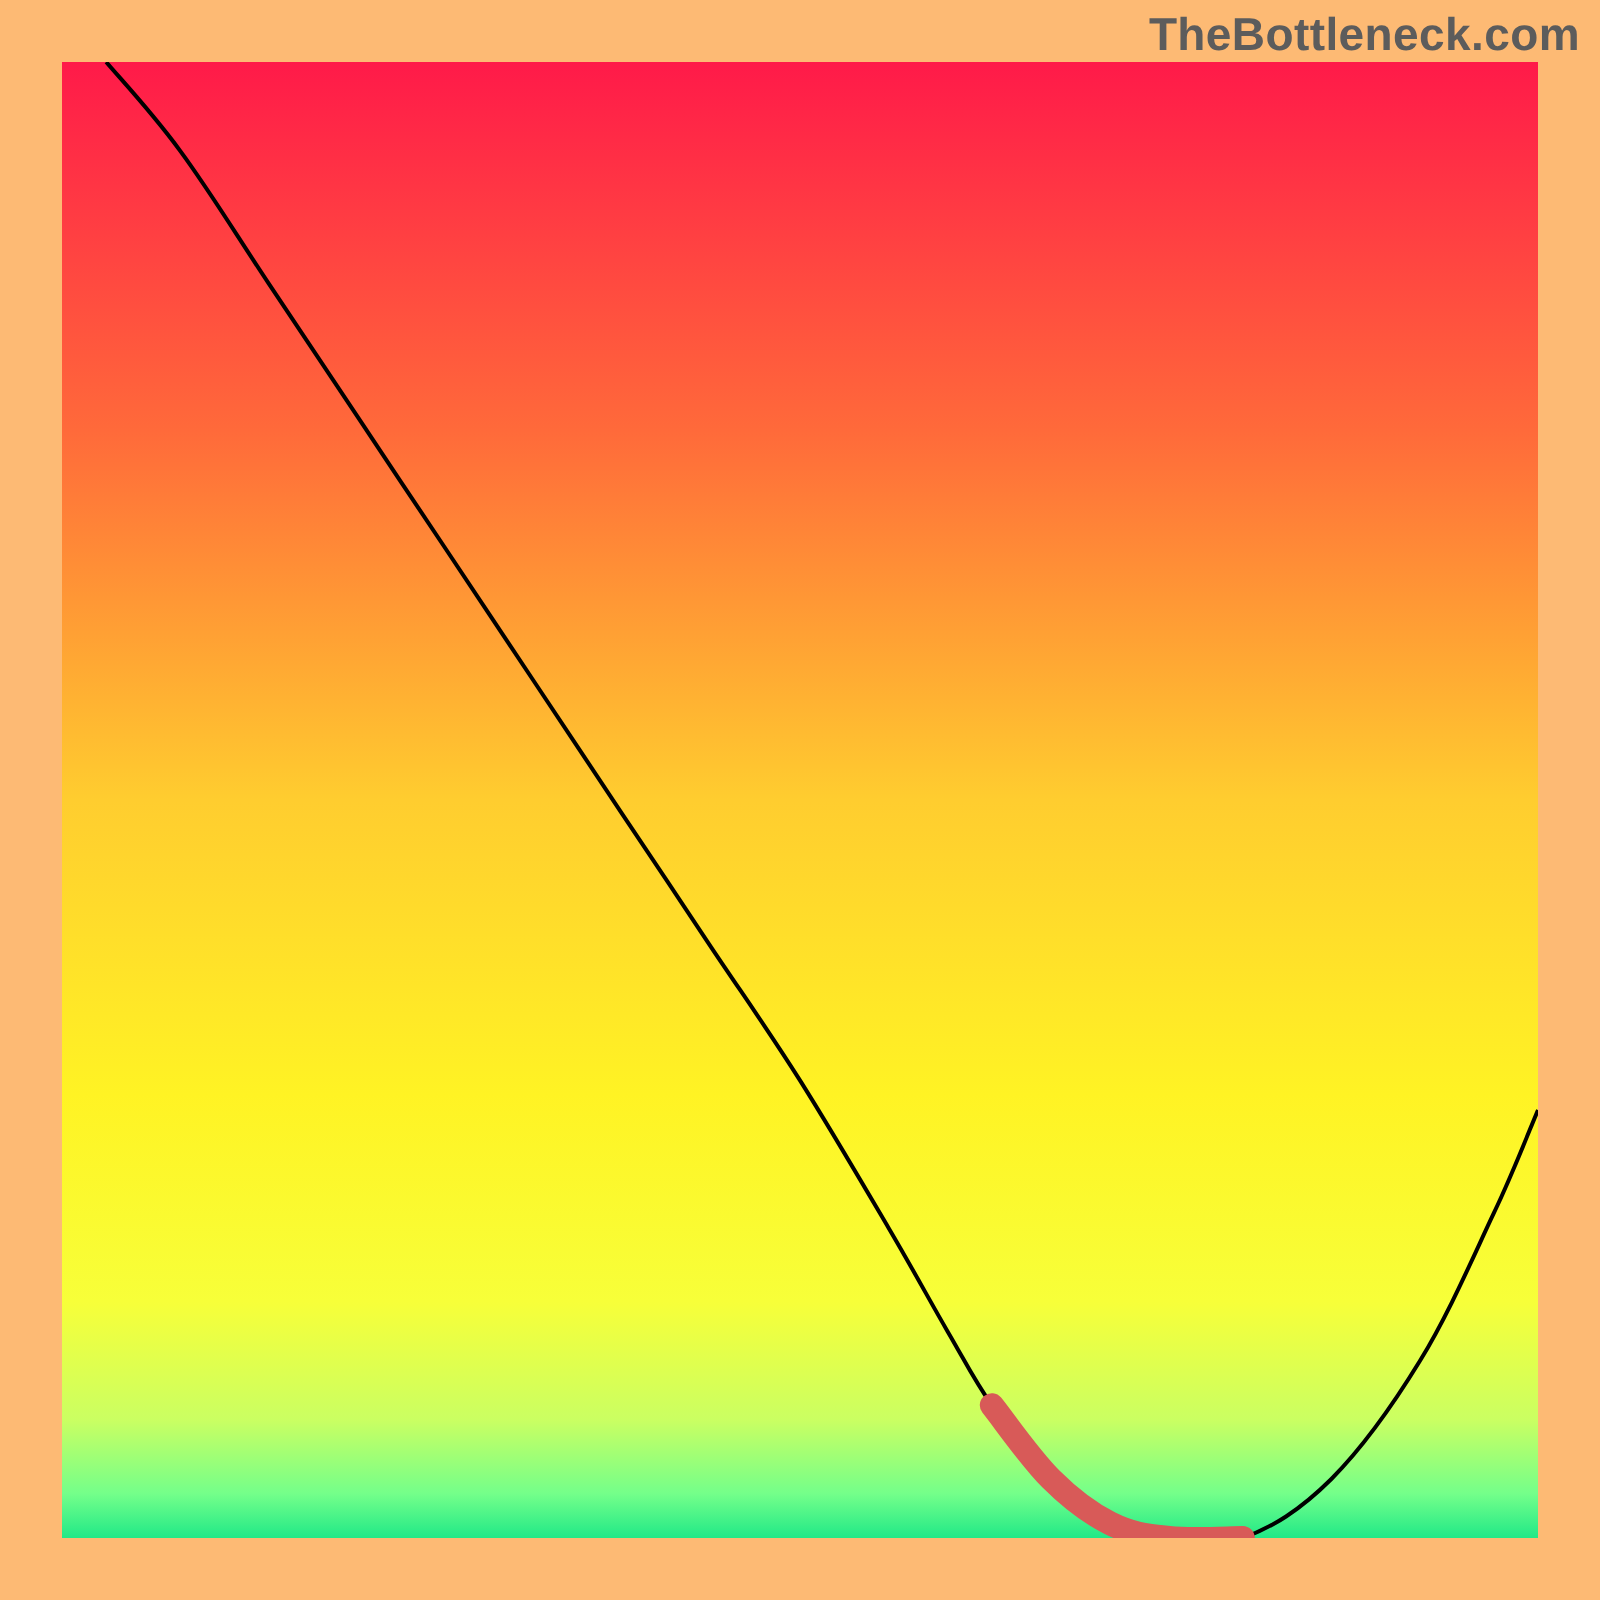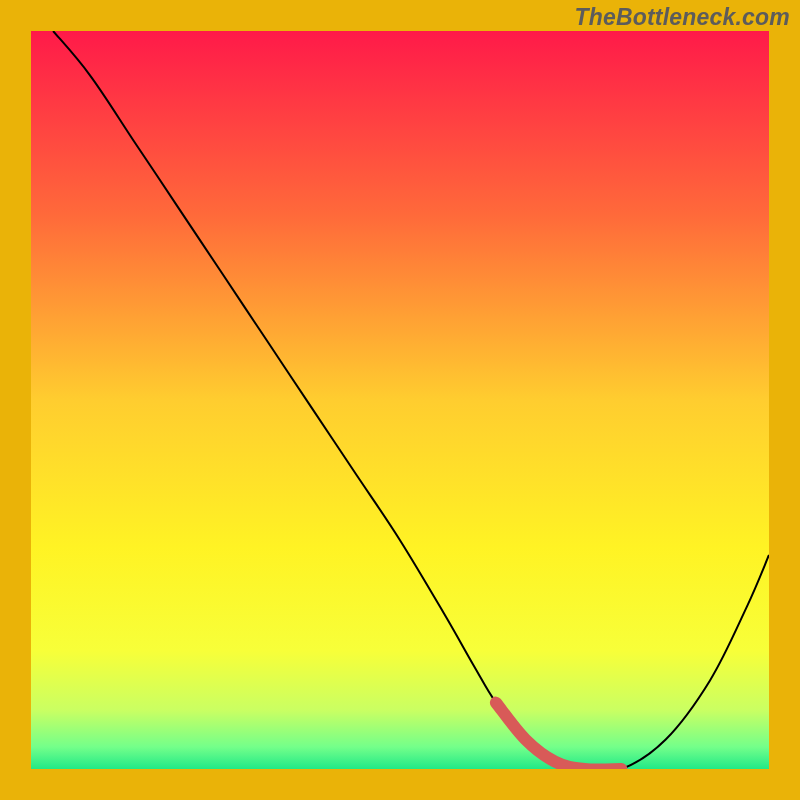--- a/index.html
+++ b/index.html
@@ -6,22 +6,21 @@
     margin: 0;
     padding: 0;
     width: 800px;
     height: 800px;
     background: #000;
     overflow: hidden;
   }
   .frame {
     position: absolute;
     inset: 0;
-    background: #eab308;
-    font-style: italic;
+    background: #fdba74;
   }
   .watermark {
     position: absolute;
     top: 4px;
     right: 10px;
     font-family: Arial, Helvetica, sans-serif;
     font-size: 23px;
     font-weight: 600;
     color: #5c5c5c;
     letter-spacing: 0.2px;

